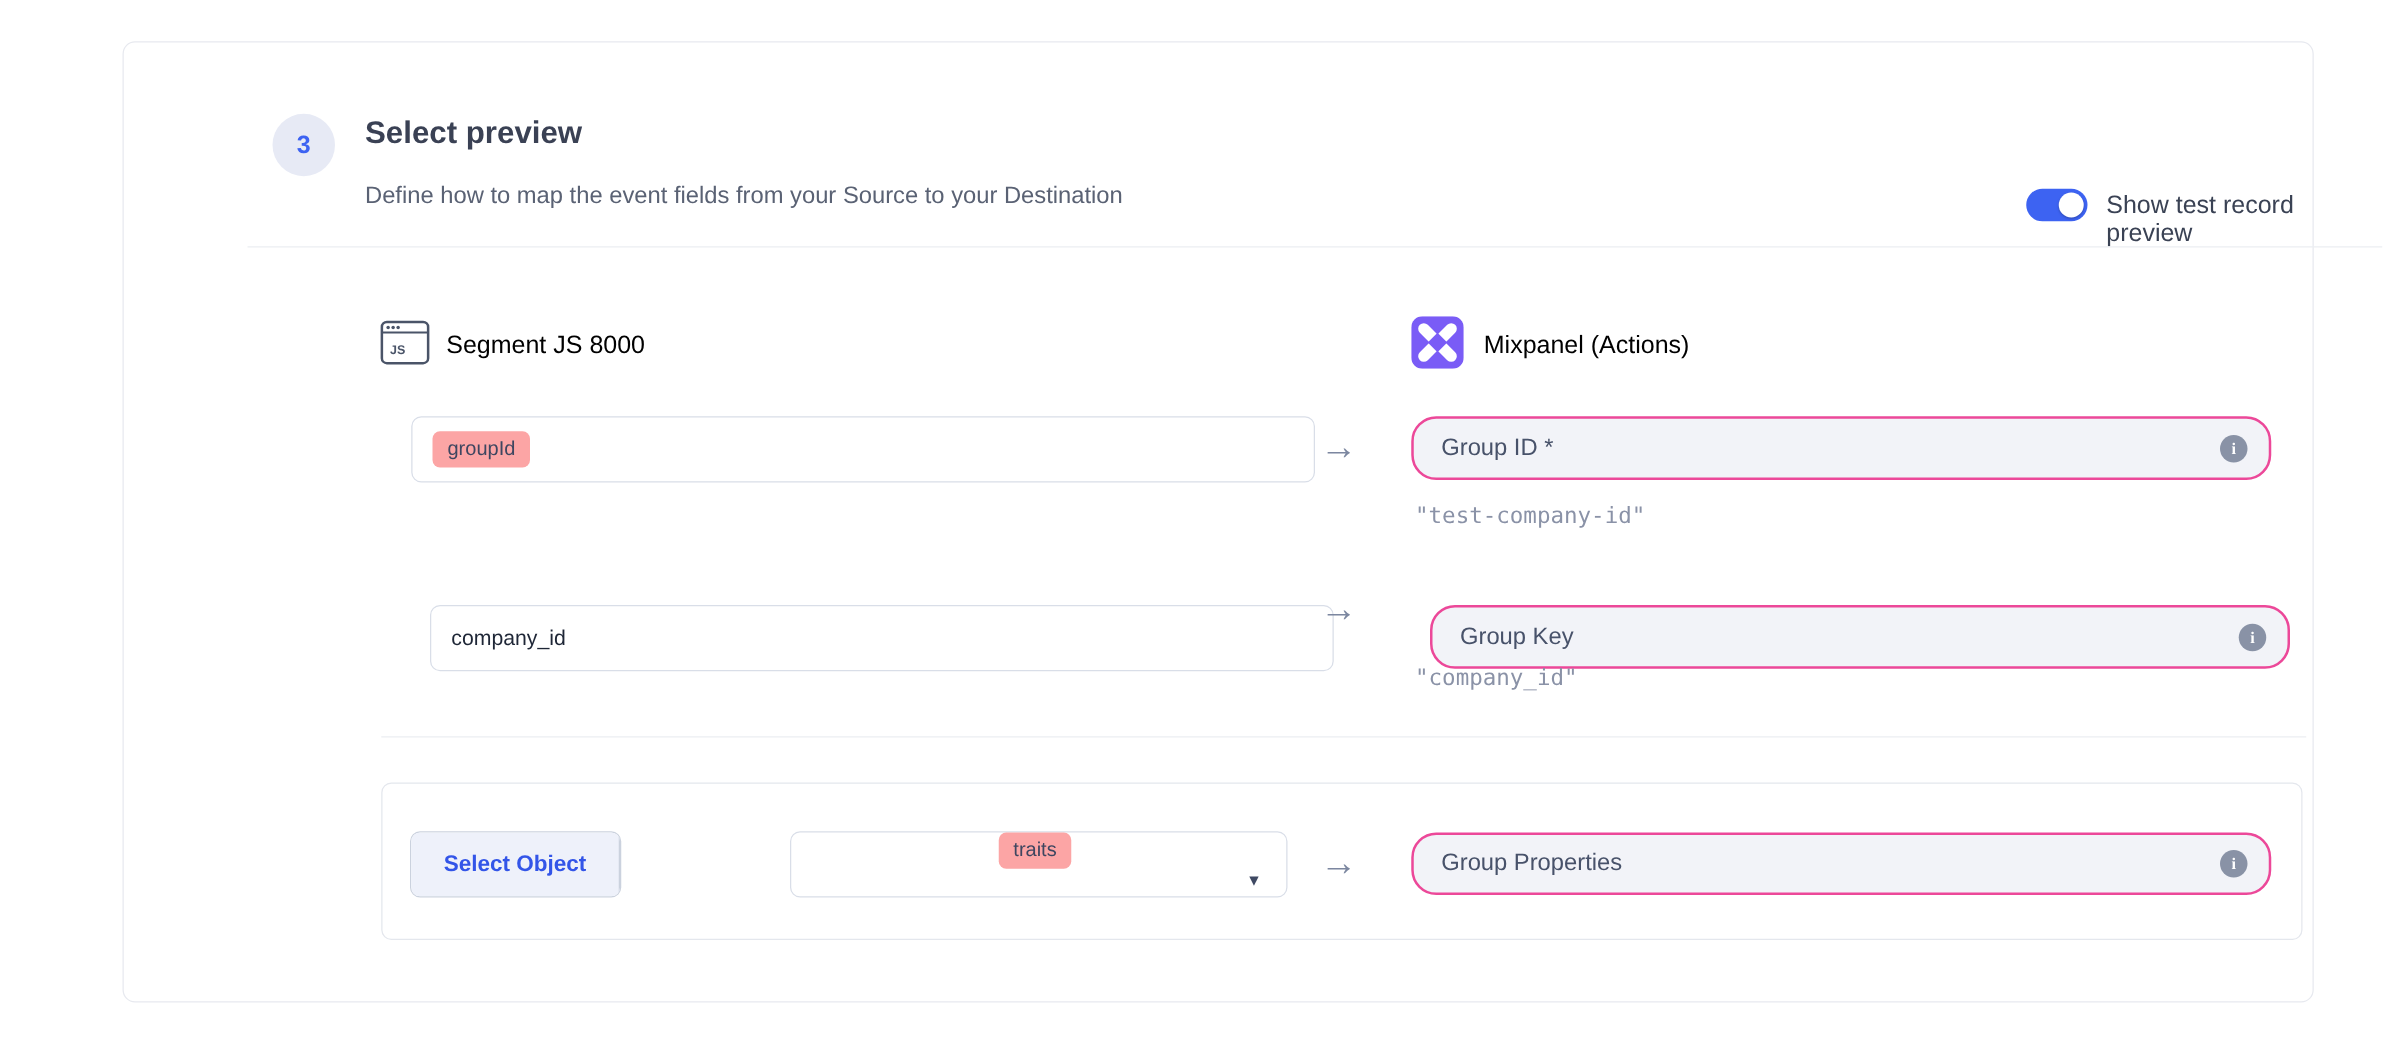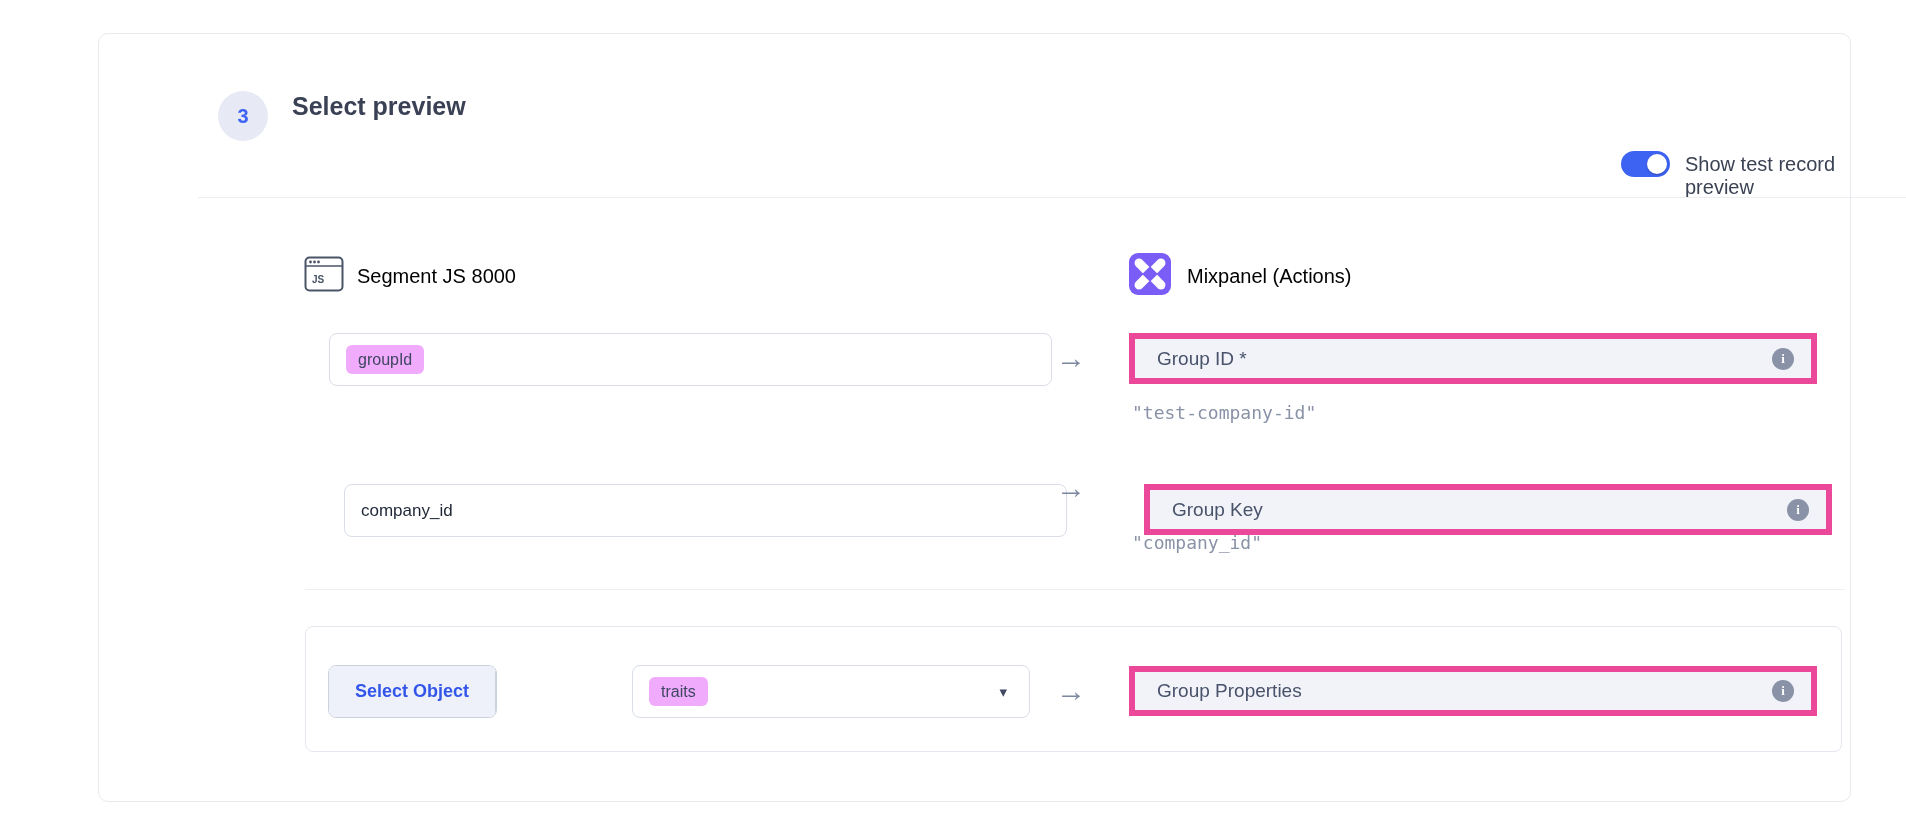--- a/index.html
+++ b/index.html
@@ -29,30 +29,30 @@
   .col-header { position:absolute; display:flex; align-items:center; }
   .col-header .name { font-size:20px; color:#000000; }
   .source-header { left:205px; top:222px; gap:13px; }
   .dest-header   { left:1030px; top:219px; gap:16px; }
 
   
   .src-input { position:absolute; left:230px; width:723px; height:53px;
                background:#ffffff; border:1px solid #D9DEE8; border-radius:8px;
                display:flex; align-items:center; padding:0 16px; cursor:text; }
   .row1 { top:299px; } .row2 { top:450px;margin-left:15px; }
-  .chip { background:#f0abfc; color:#3E4660; font-size:16px; padding:5px 12px;
+  .chip { background:#fca5a5; color:#3E4660; font-size:16px; padding:5px 12px;
           border-radius:6px; line-height:1.2; cursor:pointer; }
   .typed-text { font-size:17px; color:#1E2636; }
 
   .map-arrow { position:absolute; left:950px; width:44px; text-align:center;
                font-size:30px; color:#7C87A0; line-height:1; }
   .arrow1 { top:309px; } .arrow2 { top:439px; } .arrow3 { top:642px; }
 
   .dest-field { position:absolute; left:1030px; width:688px; height:51px;
-                background:#F2F3F8; border:6px solid #ec4899; border-radius:0;
+                background:#F2F3F8; border:2px solid #ec4899; border-radius:20px;
                 display:flex; align-items:center; padding:0 17px 0 22px;text-align:center; }
   .dest-field .label { font-size:19px; color:#48526A; }
   .info-icon { margin-left:auto; width:22px; height:22px; border-radius:50%;
                background:#8992A6; color:#ffffff; font-size:13px; font-weight:700;
                display:flex; align-items:center; justify-content:center;
                font-family:"Liberation Serif", serif; cursor:pointer; }
 
   .preview { position:absolute; left:1033px; font-family:"DejaVu Sans Mono", monospace;
              font-size:18px; color:#8A92A7; }
   .preview1 { top:368px; } .preview2 { top:498px; }
@@ -63,35 +63,36 @@
   .object-container { position:absolute; left:206px; top:592px; width:1537px; height:126px;
                       border:1px solid #E4E7ED; border-radius:8px; background:#ffffff; }
   .seg-group { position:absolute; left:229px; top:631px; height:53px;
                border:1px solid #CBD2DE; border-radius:8px; display:flex; overflow:hidden; background:#ffffff; }
   .seg { display:flex; align-items:center; padding:0 26px; font-size:18px; font-weight:600; cursor:pointer; }
   .seg.active { background:#EEF1FA; color:#3355E8; border-right:1px solid #CBD2DE; }
   .seg.inactive { background:#ffffff; color:#283245; }
 
   .dropdown { position:absolute; left:533px; top:631px; width:398px; height:53px;
               background:#ffffff; border:1px solid #D9DEE8; border-radius:8px;
-              display:flex; align-items:center; padding:0 22px 0 16px; cursor:pointer; }
+              display:flex; align-items:center; padding:0 22px 0 16px; cursor:pointer;flex-direction:column; }
   .dropdown .caret { margin-left:auto; font-size:15px; color:#3F4963; }
 
   .dest3 { top:632px; height:50px; }
 </style>
 </head>
 <body>
 
 <div class="page">
   <div class="card">
 
     <div class="step-badge">
       <span>3</span>
     </div>
     <div class="page-title">Select preview</div>
+    <div class="page-subtitle">Define how to map the event fields from your Source to your Destination</div>
 
     <div class="toggle">
       <div class="knob"></div>
     </div>
     <div class="toggle-label">Show test record preview</div>
 
     <div class="header-divider"></div>
 
     <div class="col-header source-header">
       <span>

